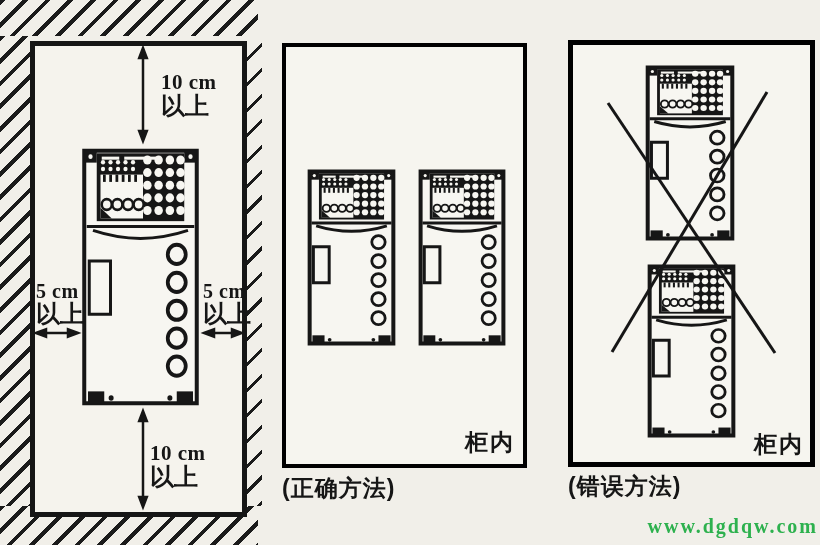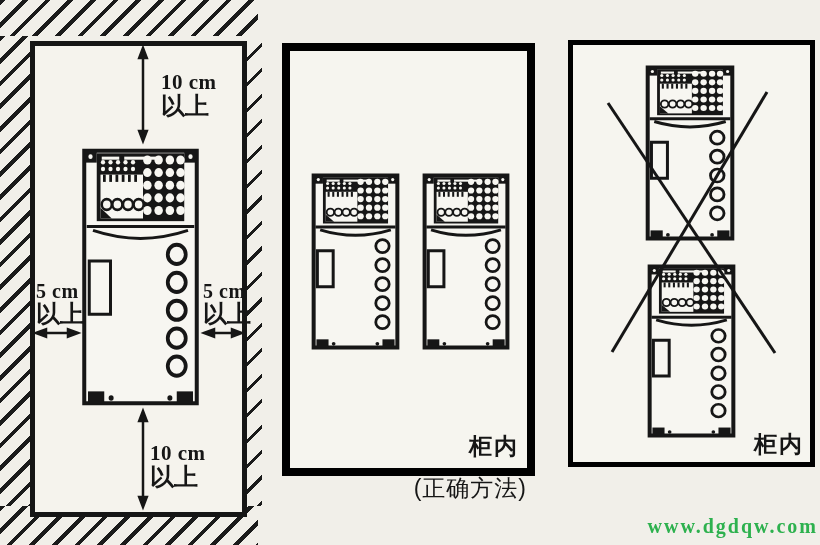--- a/index.html
+++ b/index.html
@@ -26,29 +26,29 @@
     border:5px solid #161616;background:#f5f3ed;
   }
   .dim-label{position:absolute;line-height:1.04;font-weight:bold;white-space:nowrap;}
   .dim-value{display:block;font-family:"Liberation Serif",serif;font-size:21px;letter-spacing:.5px;}
   .dim-note{display:block;font-size:24px;font-family:"Liberation Sans",sans-serif;}
   .arrow-layer{position:absolute;left:0;top:0;width:207px;height:466px;}
   .inv-box{position:absolute;}
   .inv-box svg{display:block;width:100%;height:100%;}
   
   .cabinet{
-    position:absolute;background:#f6f5ef;border:8px solid #000000;
+    position:absolute;background:#f6f5ef;border:4px solid #000000;
   }
   .cabinet-right{border-width:5px;}
   .cab-label{
     position:absolute;font-weight:bold;font-size:23px;letter-spacing:2px;
     color:#161616;white-space:nowrap;
   }
   .caption{
-    position:absolute;text-align:right;font-weight:normal;font-size:23px;
+    position:absolute;text-align:left;font-weight:bold;font-size:23px;
     color:#161616;letter-spacing:1px;white-space:nowrap;
   }
   .cross-layer{position:absolute;left:0;top:0;width:100%;height:100%;pointer-events:none;}
   
   .watermark{
     position:absolute;right:2px;top:515px;
     font-family:"Liberation Serif",serif;font-weight:bold;
     font-size:20px;letter-spacing:2px;color:#2db14e;white-space:nowrap;
   }
   .hidden-defs{position:absolute;width:0;height:0;overflow:hidden;}
@@ -229,16 +229,17 @@
       <svg viewBox="0 0 100 200" preserveAspectRatio="none">
           <use href="#inv-g"></use>
         </svg>
     </div>
     <svg class="cross-layer" viewBox="0 0 237 417">
       <line x1="35" y1="58" x2="202" y2="308" stroke="#161616" stroke-width="3"></line>
       <line x1="194" y1="47" x2="39" y2="307" stroke="#161616" stroke-width="3"></line>
     </svg>
     <span class="cab-label" style="right:6px;bottom:2px;">柜内</span>
   </div>
+  <div class="caption" style="left:568px;top:471px;width:247px;">(错误方法)</div>
 
   <div class="watermark">www.dgdqw.com</div>
 
 </div>
 
 </body></html>

